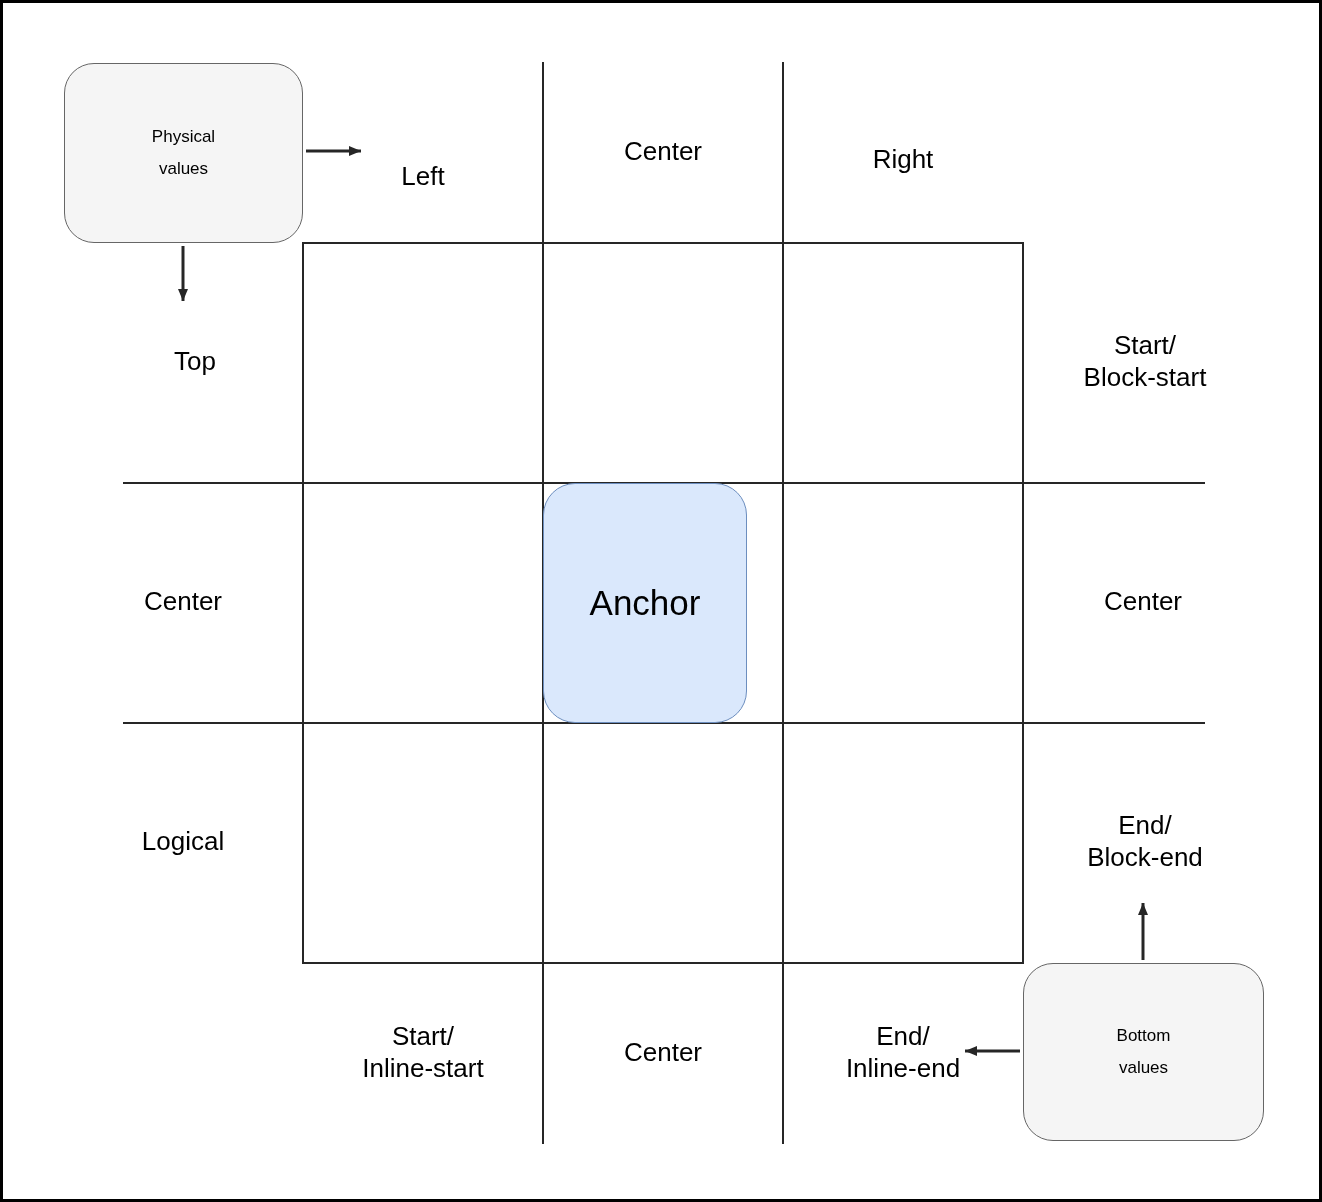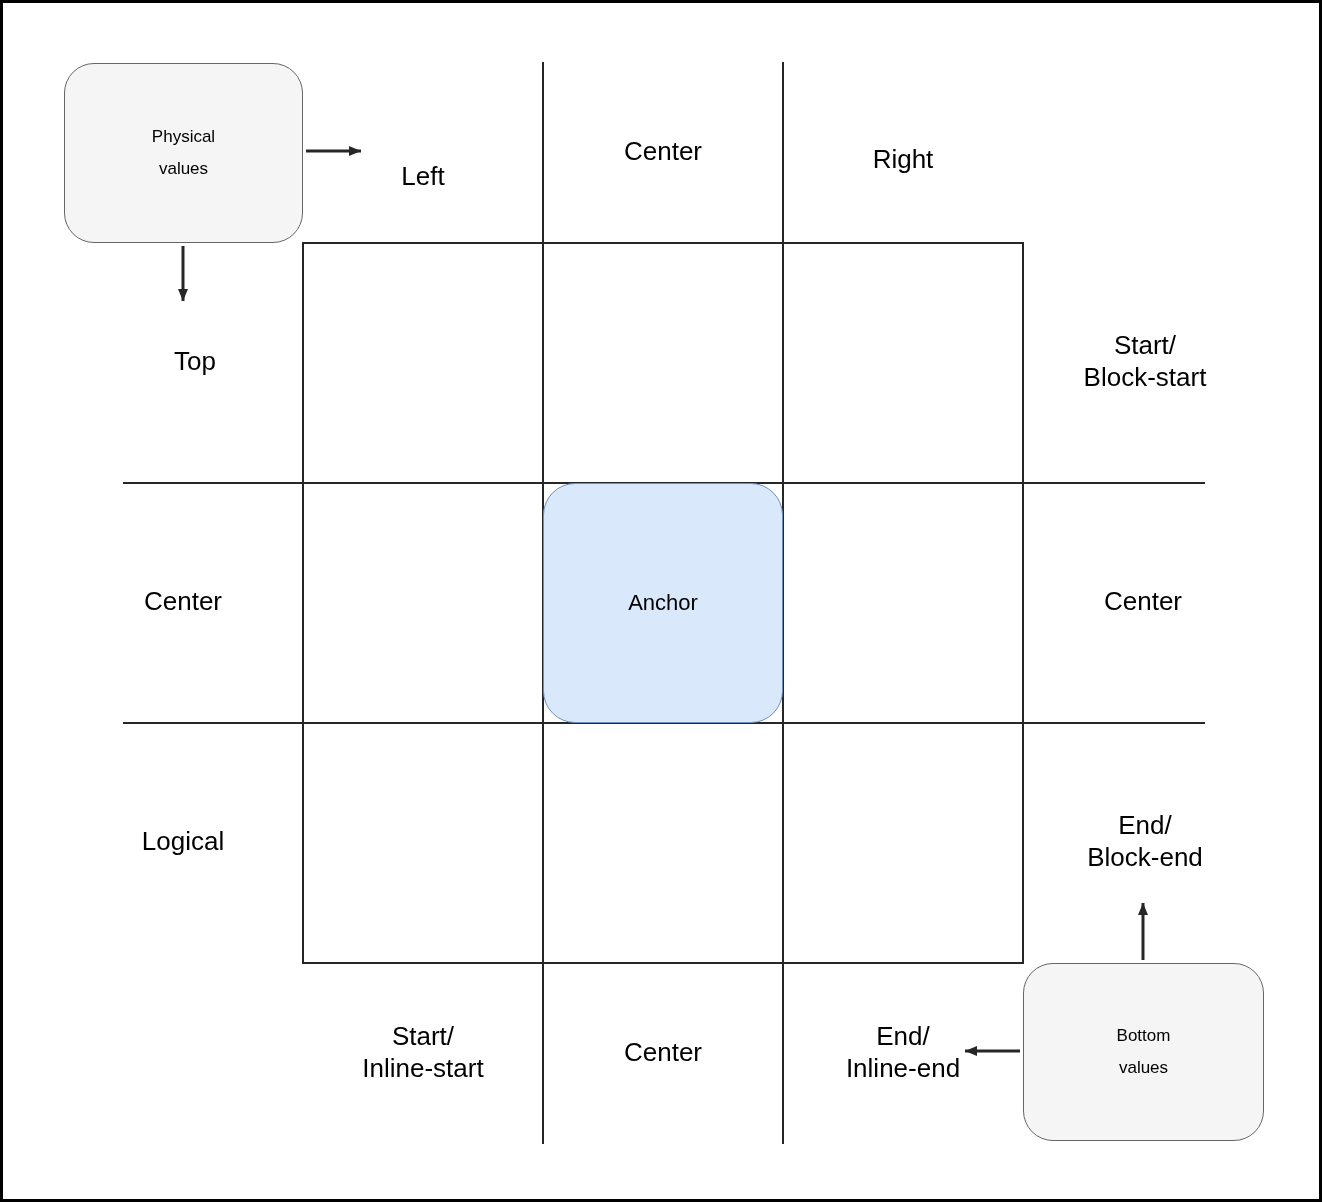--- a/index.html
+++ b/index.html
@@ -69,28 +69,28 @@
     width: 239px; height: 180px;
   }
   #logical-box {
     left: 1020px; top: 960px;
     width: 241px; height: 178px;
   }
   #anchor-box {
     position: absolute;
     box-sizing: border-box;
     left: 540px; top: 480px;
-    width: 240px; height: 240px;
+    width: 204px; height: 240px;
     background: var(--anchor-fill, #dae8fc);
     border: 1.5px solid var(--anchor-stroke, #6c8ebf);
     border-radius: 32px;
     display: flex;
     align-items: center;
     justify-content: center;
-    font-size: 22px;
+    font-size: 35px;
   }
 </style>
 </head>
 <body>
 
 <div id="canvas">
 
   <svg id="lines" viewBox="0 0 1322 1202" xmlns="http://www.w3.org/2000/svg">
     <defs>
       <marker id="arrowhead" markerUnits="userSpaceOnUse" markerWidth="16" markerHeight="14" refX="13" refY="6" orient="auto">

